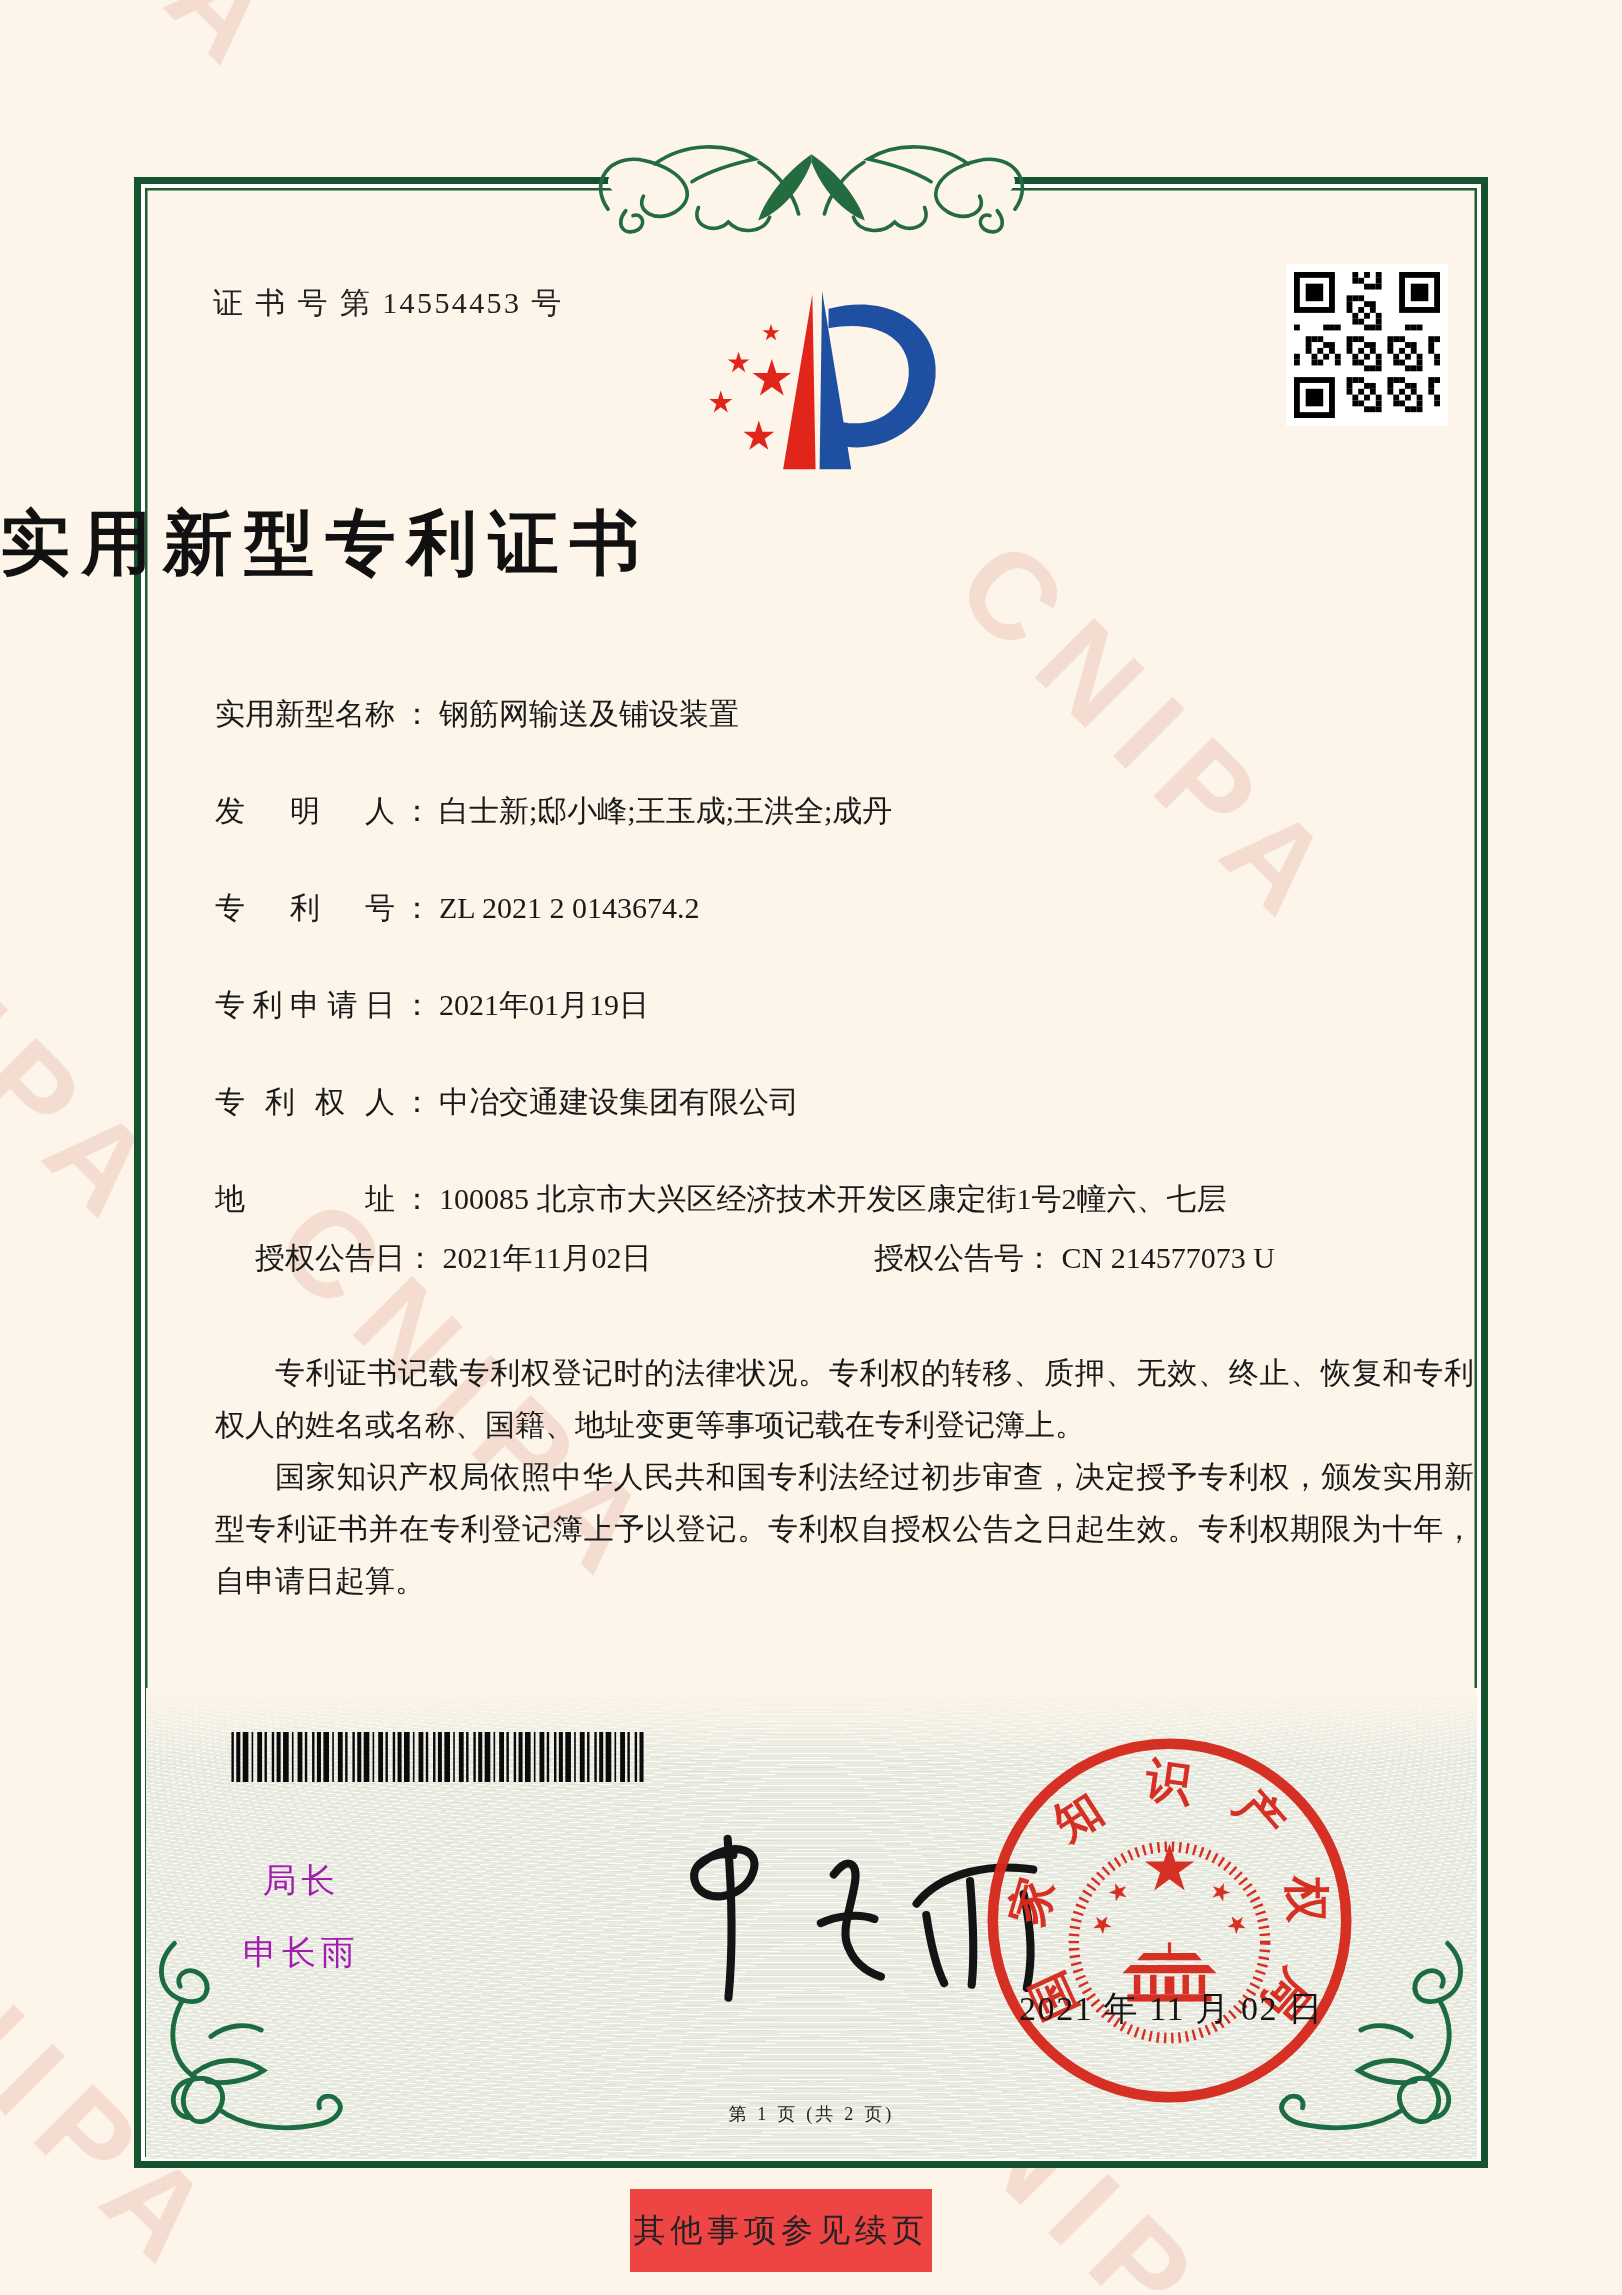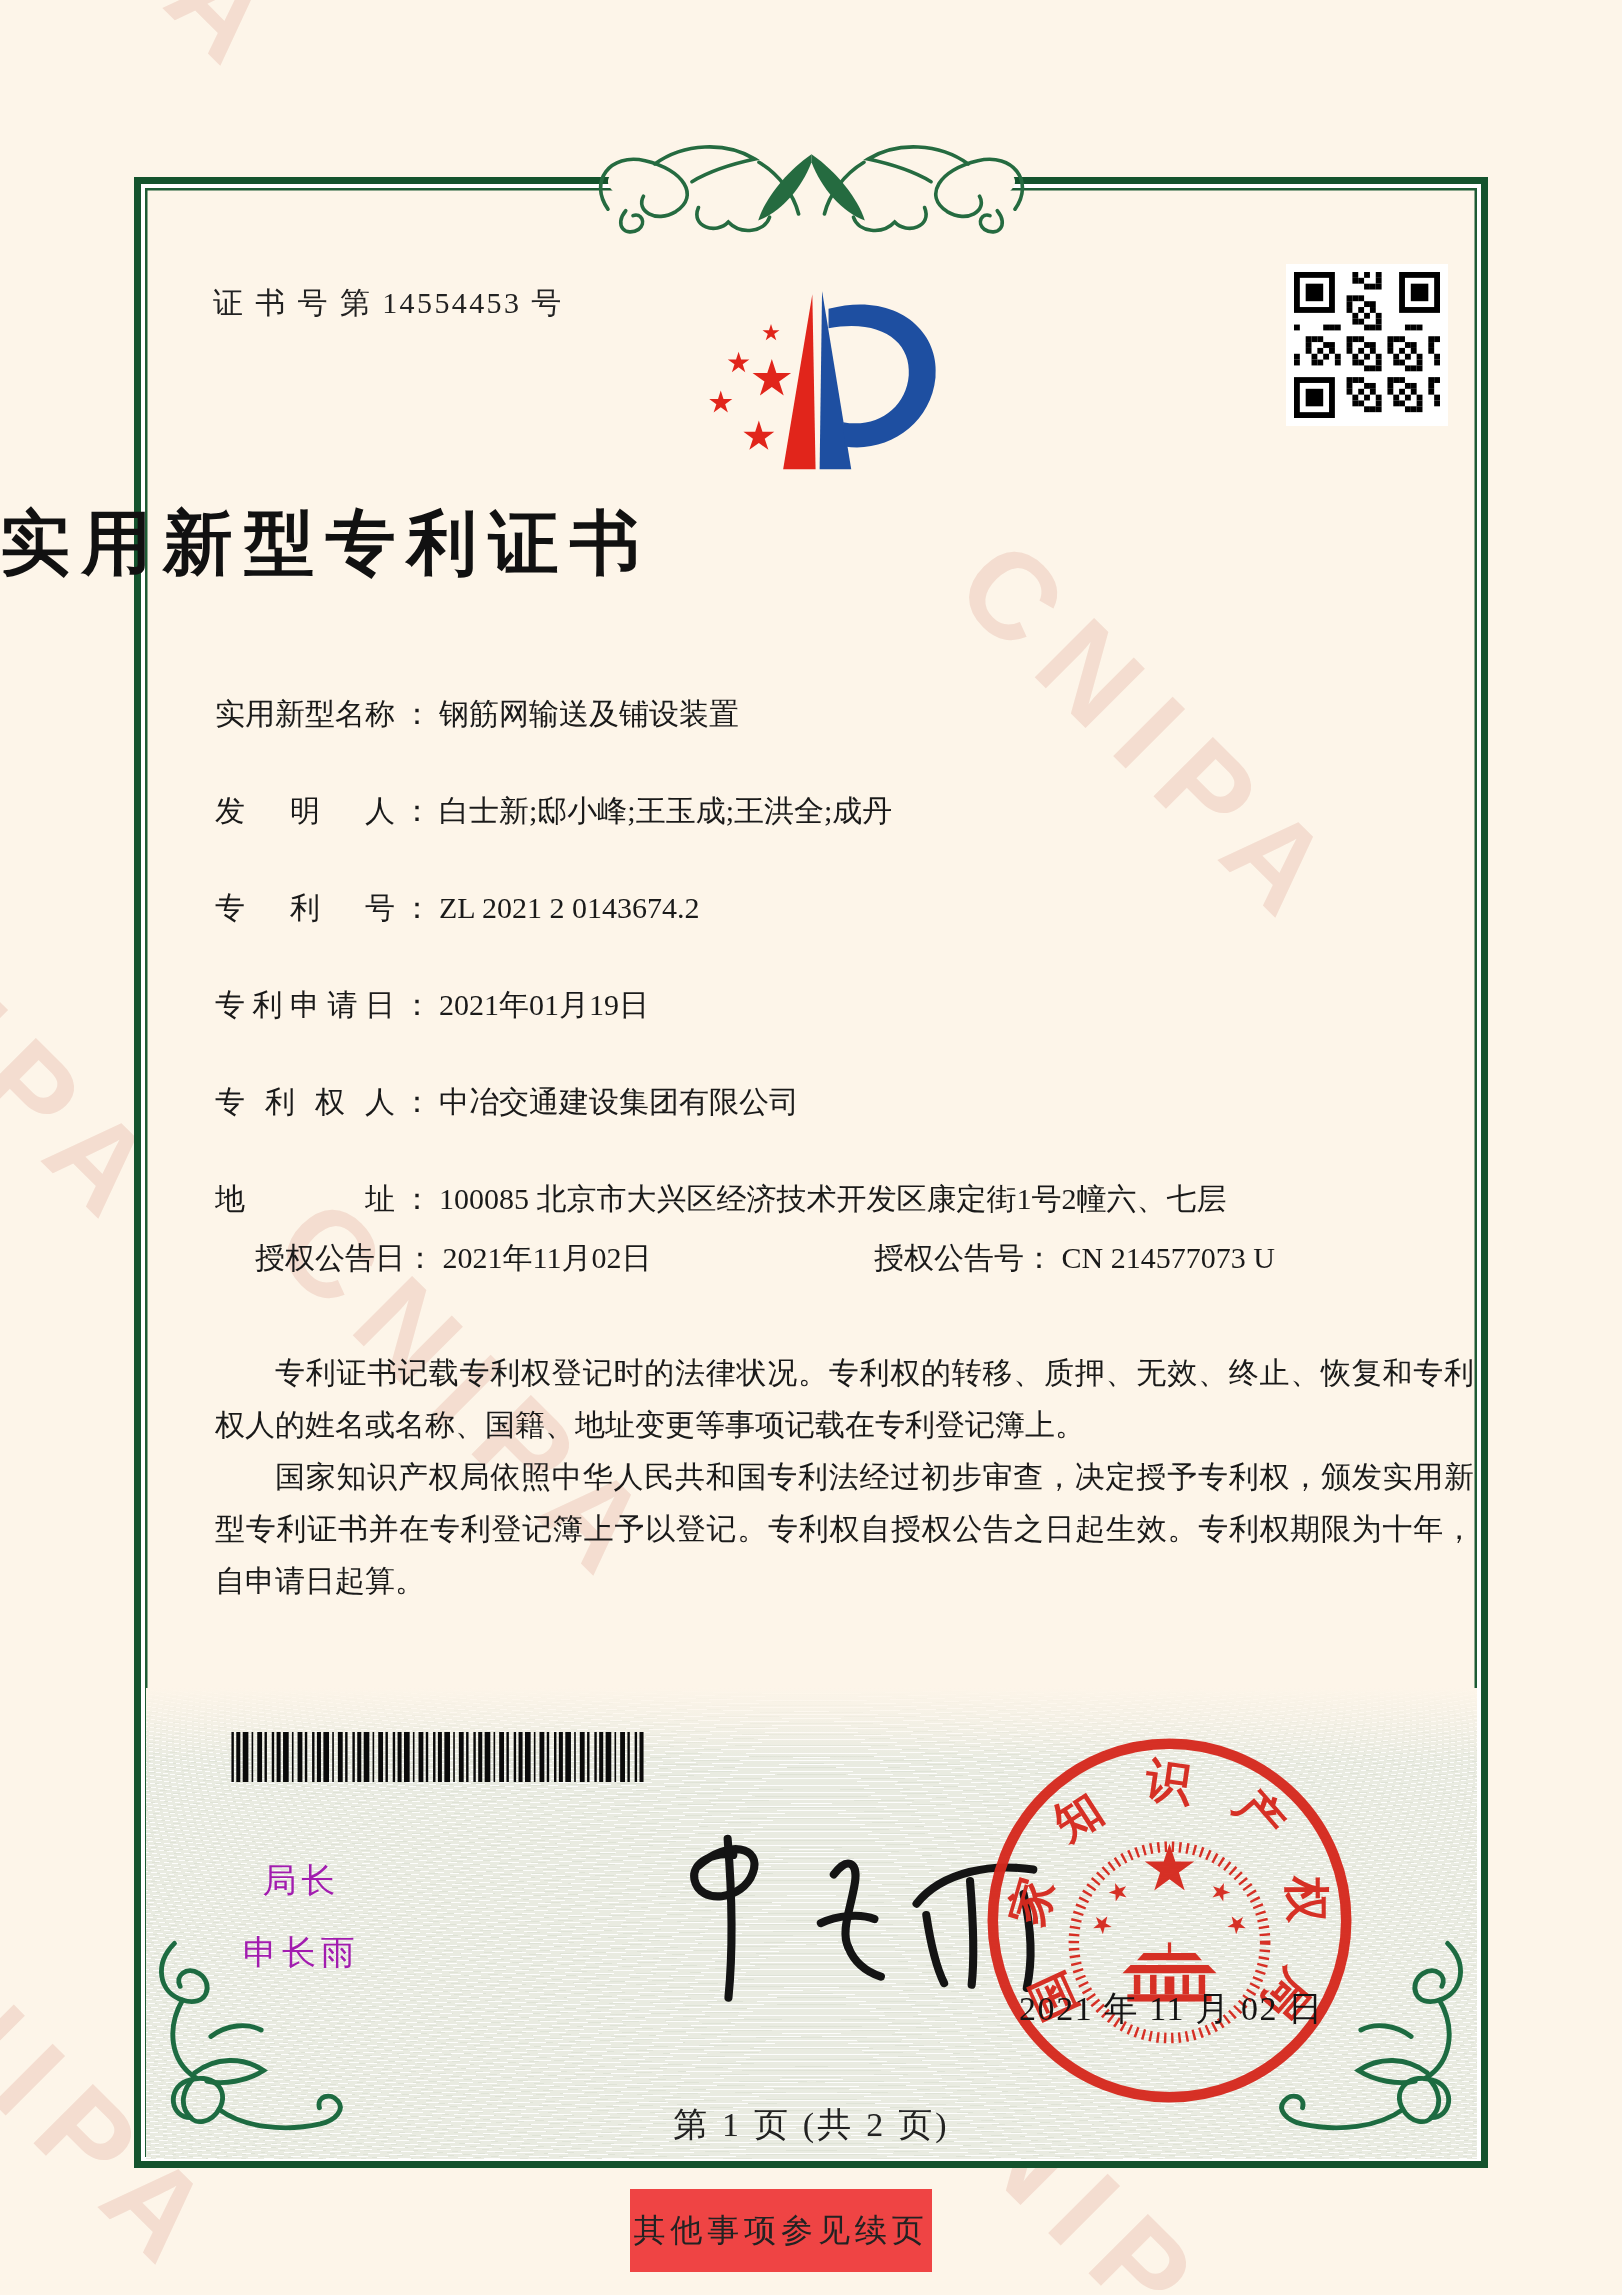--- a/index.html
+++ b/index.html
@@ -40,21 +40,21 @@
     line-height:52px;color:#1a1a1a;text-align:justify;}
   .paras p{margin:0;text-indent:2em;}
   
   .barcode{position:absolute;left:230px;top:1732px;z-index:4;}
   .director{position:absolute;left:243px;top:1858px;z-index:4;
     font-family:"Liberation Sans","DejaVu Sans",sans-serif;font-size:34px;font-weight:500;color:#a21caf;text-align:center;}
   .director div{margin-bottom:26px;letter-spacing:4.9px;}
   .sig{position:absolute;left:649px;top:1824px;z-index:4;}
   .seal{position:absolute;left:979px;top:1730px;z-index:4;}
   .sealdate{position:absolute;left:1019px;top:1986px;z-index:5;font-size:34px;letter-spacing:1.6px;color:#141414;}
-  .pageno{position:absolute;left:0;top:2102px;width:1623px;text-align:center;z-index:4;font-size:34px;
+  .pageno{position:absolute;left:0;top:2102px;width:1623px;text-align:center;z-index:4;font-size:18px;
     letter-spacing:3.2px;color:#222;}
   .note{position:absolute;left:630px;top:2189px;width:302px;height:83px;background:#ef4444;z-index:4;
     display:flex;align-items:center;justify-content:center;font-size:32px;letter-spacing:4.9px;color:#222;}
 </style>
 </head>
 <body>
 
 <div class="page">
 
   <div class="wm" style="left:-146px;top:-187px">CNIPA</div>

